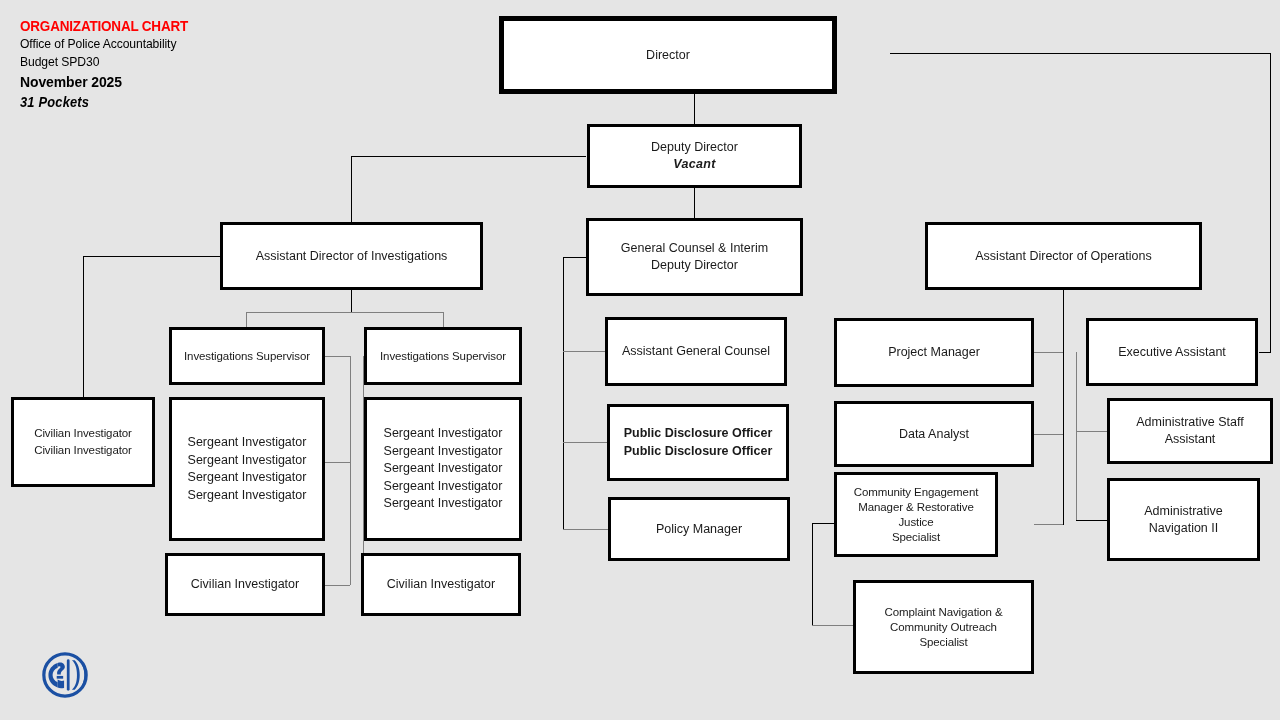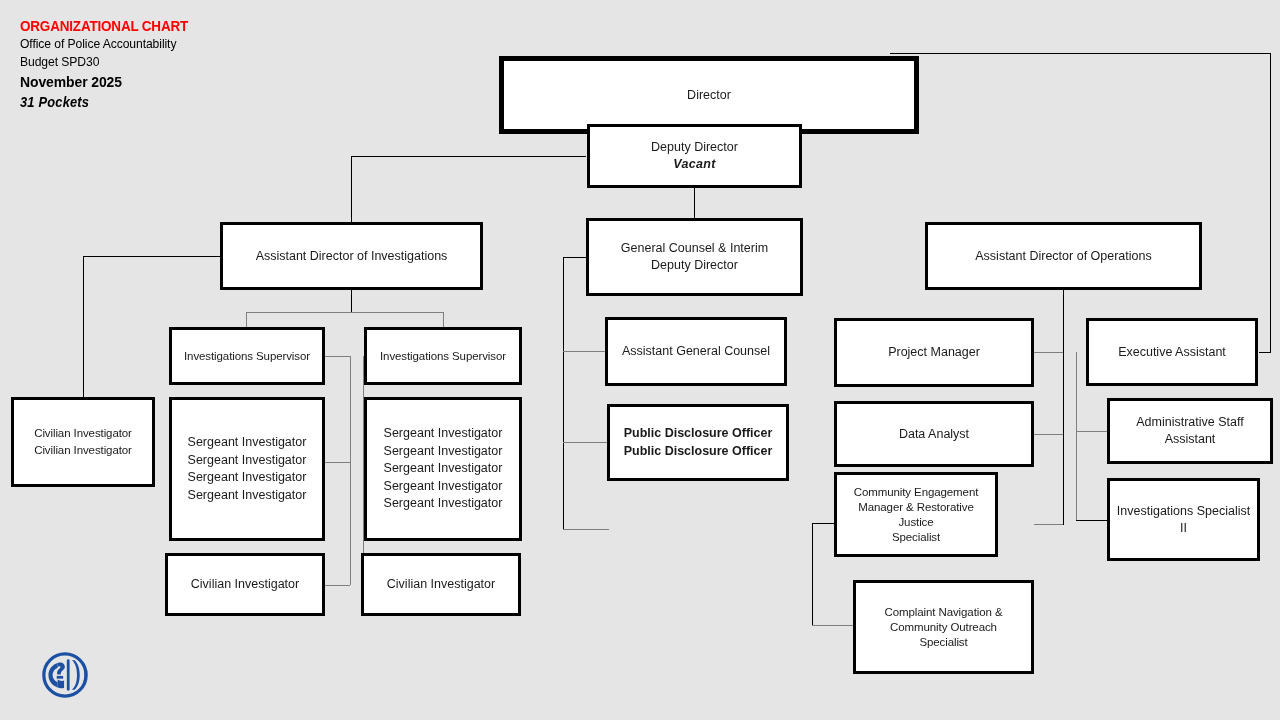--- a/index.html
+++ b/index.html
@@ -176,21 +176,21 @@
   <div class="ln lnh gray" style="left:1034px; top:524px; width:29px;"></div>
 
   <div class="ln lnv gray" style="left:1076px; top:352px; height:168px;"></div>
   <div class="ln lnh gray" style="left:1076px; top:431px; width:31px;"></div>
   <div class="ln lnh" style="left:1076px; top:520px; width:31px;"></div>
 
   <div class="ln lnh" style="left:812px; top:523px; width:23px;"></div>
   <div class="ln lnv" style="left:812px; top:523px; height:102px;"></div>
   <div class="ln lnh gray" style="left:812px; top:625px; width:42px;"></div>
 
-  <div class="node b5" style="left:499px; top:16px; width:420px; height:78px;margin-top:40px;">
+  <div class="node b5" style="left:499px; top:16px; width:338px; height:78px;">
     <span class="txt">Director</span>
   </div>
 
   <div class="node b3" style="left:587px; top:124px; width:215px; height:64px;">
     <span class="txt">
       <span>Deputy Director</span>
       <span class="vacant">Vacant</span>
     </span>
   </div>
 
@@ -245,20 +245,23 @@
 
   <div class="node b3" style="left:605px; top:317px; width:182px; height:69px;">
     <span class="txt">Assistant General Counsel</span>
   </div>
 
   <div class="node b3 listbox" style="left:607px; top:404px; width:182px; height:77px;font-weight:bold;">
     <span class="txt">Public Disclosure Officer
 Public Disclosure Officer</span>
   </div>
 
+  <div class="node b3" style="left:608px; top:497px; width:182px; height:64px;">
+    <span class="txt">Policy Manager</span>
+  </div>
 
   <div class="node b3" style="left:834px; top:318px; width:200px; height:69px;justify-content:center;">
     <span class="txt">Project Manager</span>
   </div>
 
   <div class="node b3" style="left:834px; top:401px; width:200px; height:66px;">
     <span class="txt">Data Analyst</span>
   </div>
 
   <div class="node b3 small" style="left:834px; top:472px; width:164px; height:85px;">
@@ -276,21 +279,21 @@
   <div class="node b3" style="left:1086px; top:318px; width:172px; height:68px;">
     <span class="txt">Executive Assistant</span>
   </div>
 
   <div class="node b3" style="left:1107px; top:398px; width:166px; height:66px;">
     <span class="txt">Administrative Staff
 Assistant</span>
   </div>
 
   <div class="node b3" style="left:1107px; top:478px; width:153px; height:83px;">
-    <span class="txt">Investigations Specialist II</span>
+    <span class="txt">Administrative Navigation II</span>
   </div>
 
   <div class="logo-wrap">
     <svg class="logo-mark" viewBox="0 0 100 100">
       <circle cx="50" cy="50" r="46" fill="none" stroke="#1b50a3" stroke-width="7"></circle>
       <path d="M34 24 C22 28 14 38 14 50 C14 63 22 73 34 77 L34 66 C27 63 23 57 23 50 C23 43 27 37 34 34 Z" fill="#1b50a3"></path>
       <path d="M34 24 C40 22 45 23 48 27 C51 31 50 36 46 39 C42 42 40 45 41 49 L33 49 C32 43 34 39 38 36 C41 34 41 31 38 31 C36 31 35 32 34 34 Z" fill="#1b50a3"></path>
       <rect x="32" y="52" width="14" height="6" fill="#1b50a3"></rect>
       <path d="M34 60 C38 63 44 64 48 62 L48 78 C42 79 38 79 34 77 Z" fill="#1b50a3"></path>
       <rect x="54" y="16" width="6" height="68" rx="3" fill="#1b50a3"></rect>

